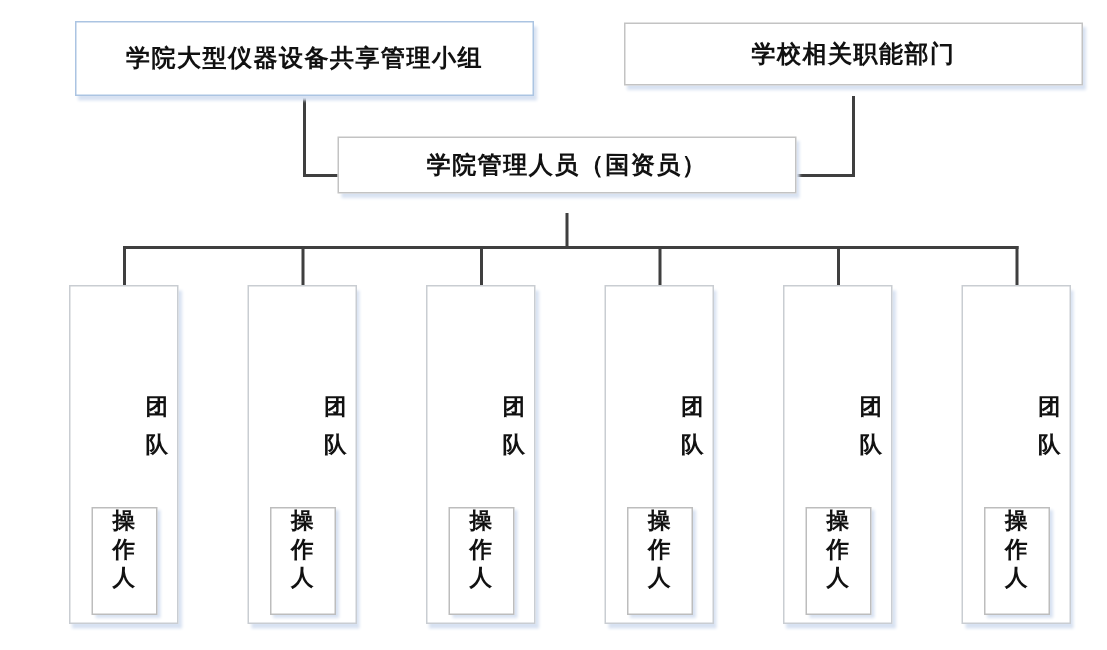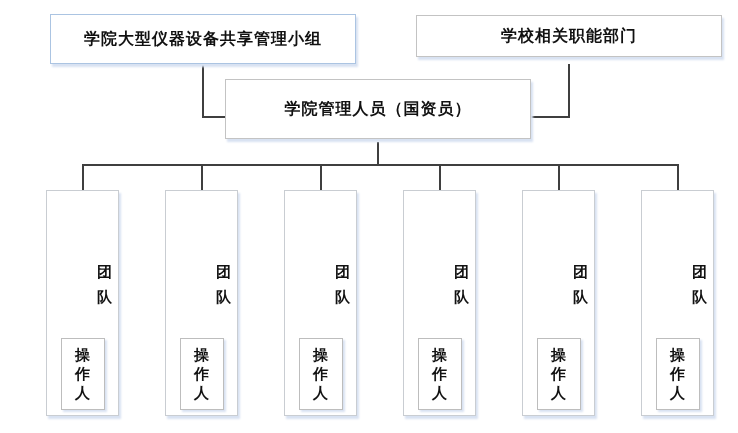--- a/index.html
+++ b/index.html
@@ -39,21 +39,21 @@
     font-size: 16px;
     letter-spacing: 1px;
     text-align: center;
     box-shadow: 2px 3px 2px var(--color-shadow, #d8e2f2);
     box-sizing: border-box;
   }
   .box.blue { border: 1px solid var(--color-border-blue, #abc4e2); }
   .box.gray { border: 1px solid var(--color-border-gray, #c3c3c3); }
   .box-top-left   { left: 50px;  top: 14px; width: 306px; height: 50px; }
   .box-top-right  { left: 416px; top: 15px; width: 306px; height: 42px; }
-  .box-middle     { left: 225px; top: 79px; width: 306px; height: 60px; }
+  .box-middle     { left: 225px; top: 91px; width: 306px; height: 38px; }
   
   .team {
     position: absolute;
     top: 190px;
     width: 73px;
     height: 226px;
     background: #ffffff;
     border: 1px solid var(--color-team-border, #c9cdd2);
     box-shadow: 2px 3px 2px var(--color-shadow, #d8e2f2);
     box-sizing: border-box;
@@ -73,21 +73,21 @@
   }
   .operator {
     width: 44px;
     height: 72px;
     background: #ffffff;
     border: 1px solid var(--color-operator-border, #bdbdbd);
     box-shadow: 2px 2px 2px var(--color-shadow, #d8e2f2);
     box-sizing: border-box;
     margin-bottom: 5px;
     display: flex;
-    align-items: center;
+    align-items: flex-start;
     justify-content: center;
   }
   .operator-label {
     width: 1.1em;
     font-size: 15px;
     line-height: 19px;
     text-align: center;
     word-break: break-all;
   }
   .team-1 { left: 46px; }

